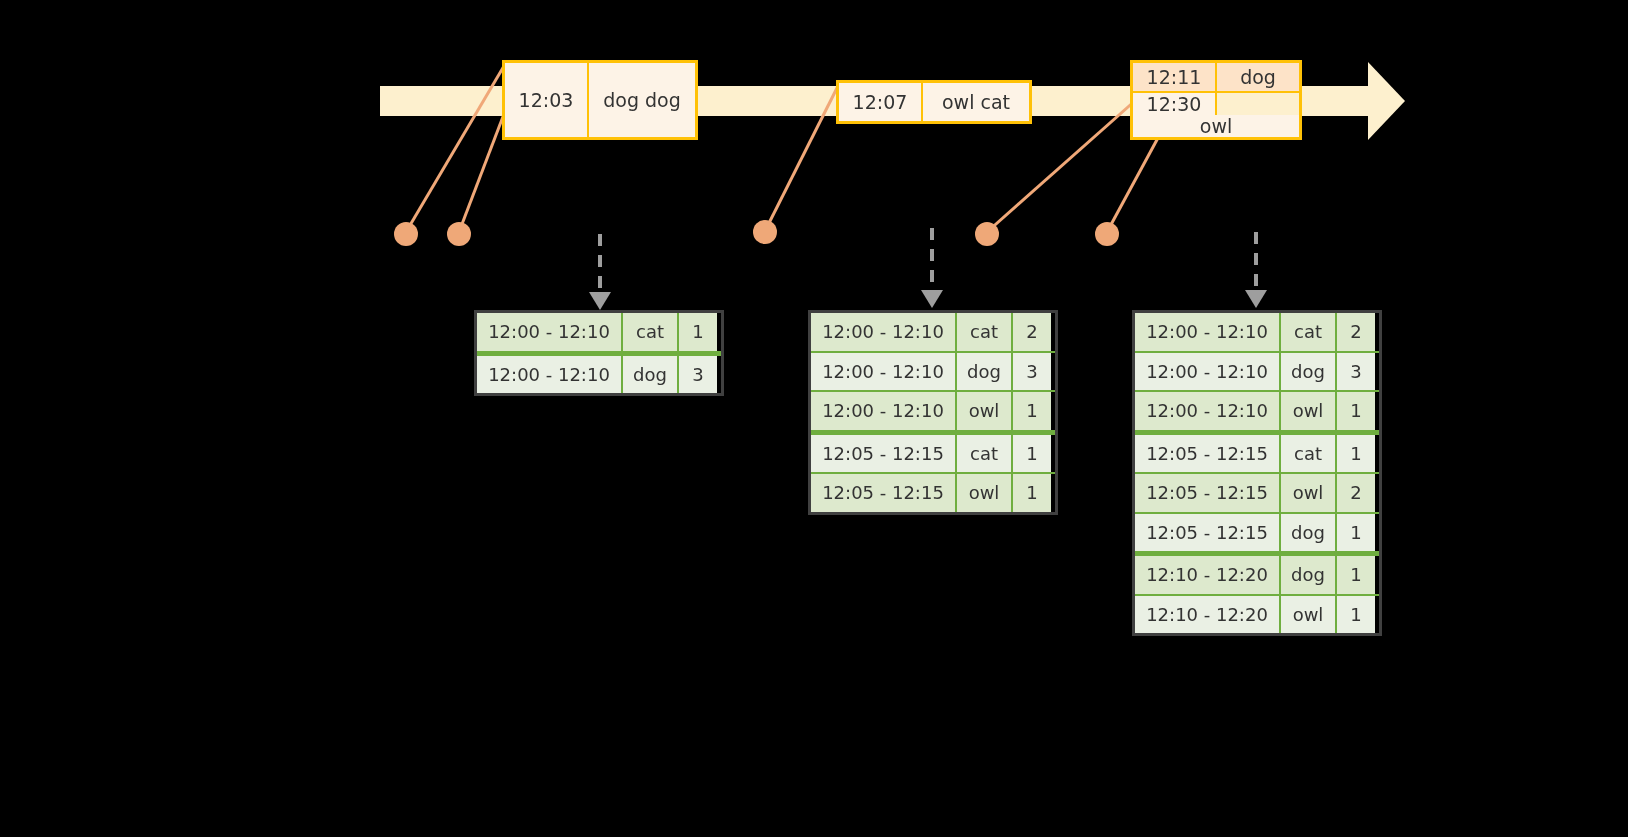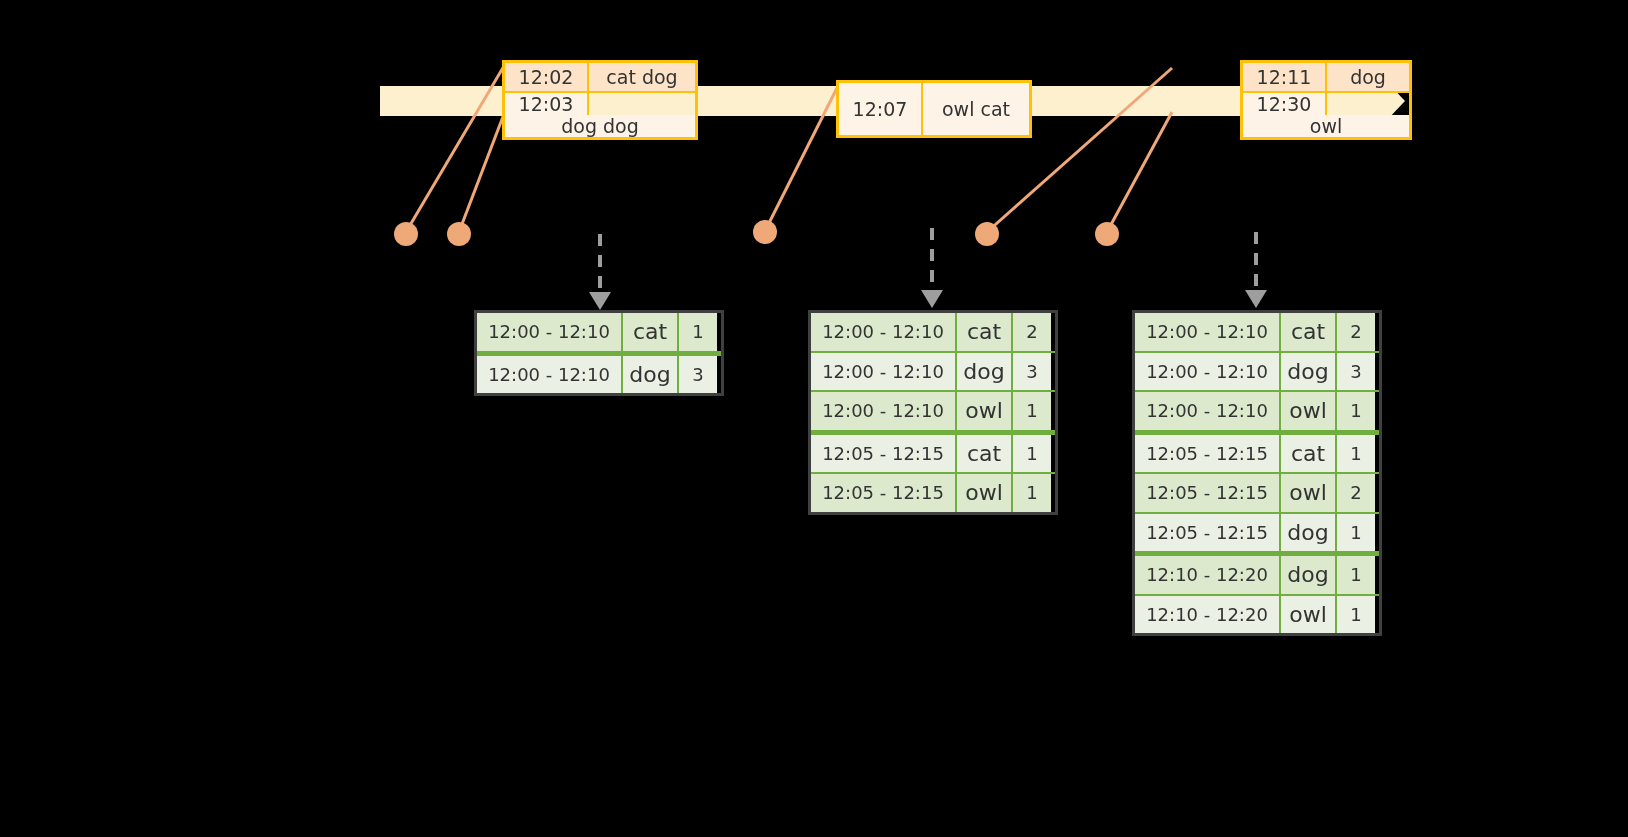--- a/index.html
+++ b/index.html
@@ -45,21 +45,21 @@
   .trow{display:flex;height:37.5px;}
   .trow + .trow{border-top:2px solid #6fae3f;}
   .trow.group-end{border-bottom:3px solid #6fae3f;}
   .c-win{
     width:146px;display:flex;align-items:center;justify-content:center;
     font-size:18px;border-right:2px solid #6fae3f;box-sizing:border-box;
     white-space:nowrap;
   }
   .c-key{
     width:56px;display:flex;align-items:center;justify-content:center;
-    font-size:22px;border-right:2px solid #6fae3f;box-sizing:border-box;
+    font-size:18px;border-right:2px solid #6fae3f;box-sizing:border-box;
   }
   .c-val{
     width:38px;display:flex;align-items:center;justify-content:center;
     font-size:18px;box-sizing:border-box;
   }
   .band-dark .c-win,.band-dark .c-key,.band-dark .c-val{background:#dde9cd;}
   .band-light .c-win,.band-light .c-key,.band-light .c-val{background:#eaf0e4;}
 </style>
 </head>
 <body>
@@ -93,38 +93,34 @@
     <g fill="#9e9e9e">
       <polygon points="589,292 611,292 600,310"></polygon>
       <polygon points="921,290 943,290 932,308"></polygon>
       <polygon points="1245,290 1267,290 1256,308"></polygon>
     </g>
 
     <polygon points="1368,62 1405,101 1368,140" fill="#fdf0ce"></polygon>
   </svg>
 
   <div class="evt" style="left:502px;top:60px;width:196px;height:80px;">
-    <div class="evt-row shade-a">
-      <div class="evt-time">12:02</div>
-      <div class="evt-words">cat dog</div>
-    </div>
     <div class="evt-row shade-b">
       <div class="evt-time">12:03</div>
       <div class="evt-words">dog dog</div>
     </div>
   </div>
 
-  <div class="evt" style="left:836px;top:80px;width:196px;height:58px;">
+  <div class="evt" style="left:836px;top:80px;width:196px;height:44px;">
     <div class="evt-row shade-b">
       <div class="evt-time">12:07</div>
       <div class="evt-words">owl cat</div>
     </div>
   </div>
 
-  <div class="evt" style="left:1240px;top:60px;width:172px;height:80px;">
+  <div class="evt" style="left:1130px;top:60px;width:172px;height:80px;">
     <div class="evt-row shade-a">
       <div class="evt-time">12:11</div>
       <div class="evt-words">dog</div>
     </div>
     <div class="evt-row shade-b">
       <div class="evt-time">12:30</div>
       <div class="evt-words">owl</div>
     </div>
   </div>
 

